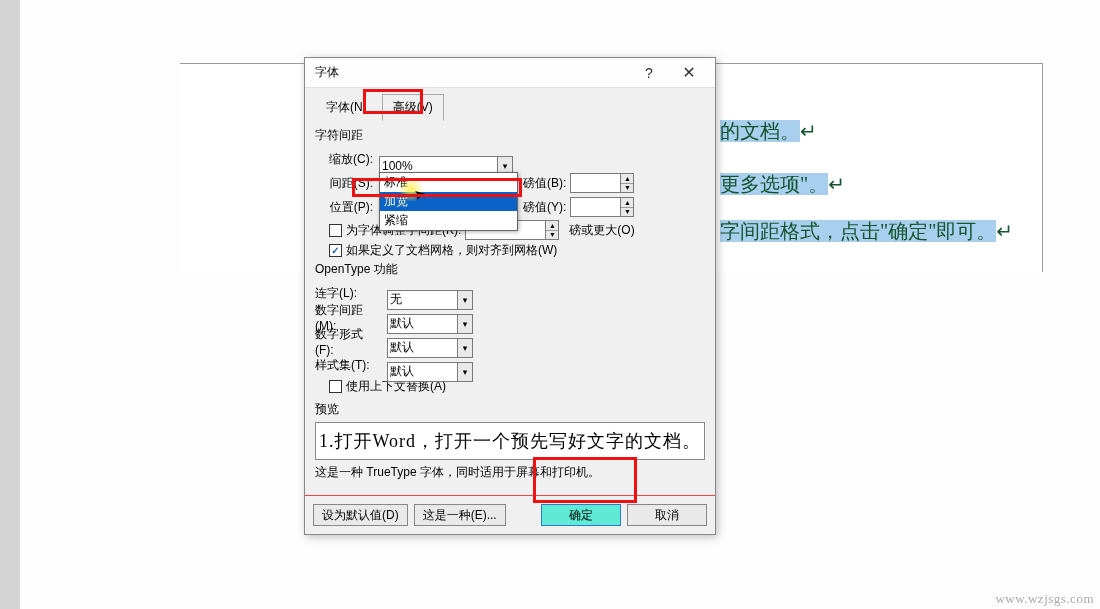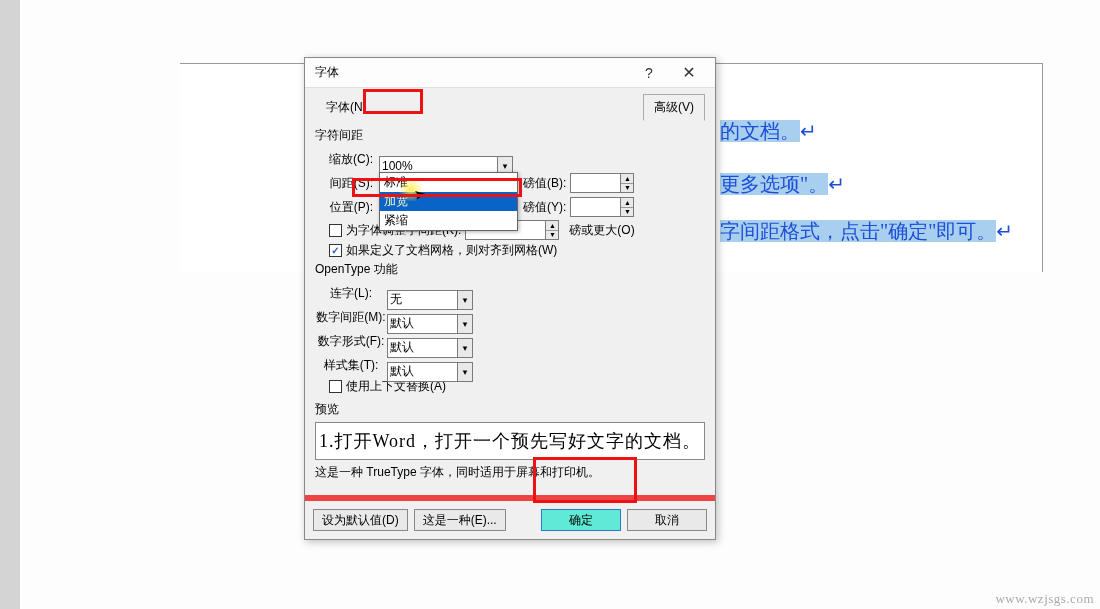--- a/index.html
+++ b/index.html
@@ -26,21 +26,21 @@
     height: 209px;
     background: #fff;
     border-top: 1px solid #999;
     border-right: 1px solid #999;
   }
   .doc-text {
     position: absolute;
     left: 720px;
     font-size: 20px;
     font-family: "SimSun", serif;
-    color: #1d4ed8;
+    color: #14532d;
     white-space: nowrap;
   }
   .doc-text .hl { background: #a8d0ee; }
   .doc-text .punc { font-family: "SimSun"; }
   .line1 { top: 118px; }
   .line2 { top: 171px; }
   .line3 { top: 218px; }
 
   
   .dialog {
@@ -64,23 +64,22 @@
   .titlebar .btn {
     width: 40px; height: 28px;
     display: flex; align-items: center; justify-content: center;
     font-size: 14px; color: #333;
   }
   .titlebar .btn.close { font-size: 16px; }
 
   .tabs {
     display: flex;
     padding: 6px 10px 0 10px;
-    gap: 10px;
+    gap: 4px;
     position: relative;
-    justify-content: space-between;
   }
   .tab {
     padding: 4px 10px;
     border: 1px solid transparent;
     font-size: 12px;
     background: transparent;
   }
   .tab.active {
     background: #f0f0f0;
     border: 1px solid #aaa;
@@ -102,21 +101,21 @@
     align-items: center;
     margin: 2px 0;
     height: 22px;
     position: relative;
   }
   .lbl {
     width: 64px;
     text-align: right;
     padding-right: 6px;
   }
-  .lbl-wide { width: 72px; text-align: center; padding-right: 0; }
+  .lbl-wide { width: 72px; text-align: left; padding-right: 6px; }
   select, input.txt {
     height: 20px;
     border: 1px solid #7a7a7a;
     background: #fff;
     font-size: 12px;
     padding: 0 2px;
   }
   .combo {
     display: inline-flex;
     align-items: center;
@@ -199,21 +198,21 @@
     height: 38px;
     margin: 4px 0;
     display: flex; align-items: center; justify-content: center;
     font-family: "SimSun", serif;
     font-size: 18px; letter-spacing: 1px;
     overflow: hidden;
   }
   .preview-desc { font-size: 12px; margin: 4px 0 6px 0; }
 
   .dlg-footer {
-    border-top: 6px solid #ef4444;
+    border-top: 1px solid #ef4444;
     padding: 8px;
     display: flex;
     gap: 6px;
     background: #f0f0f0;
   }
   .dlg-footer .spacer { flex: 1; }
   .btn-std {
     min-width: 80px; height: 22px;
     border: 1px solid #888;
     background: #e9e9e9;

